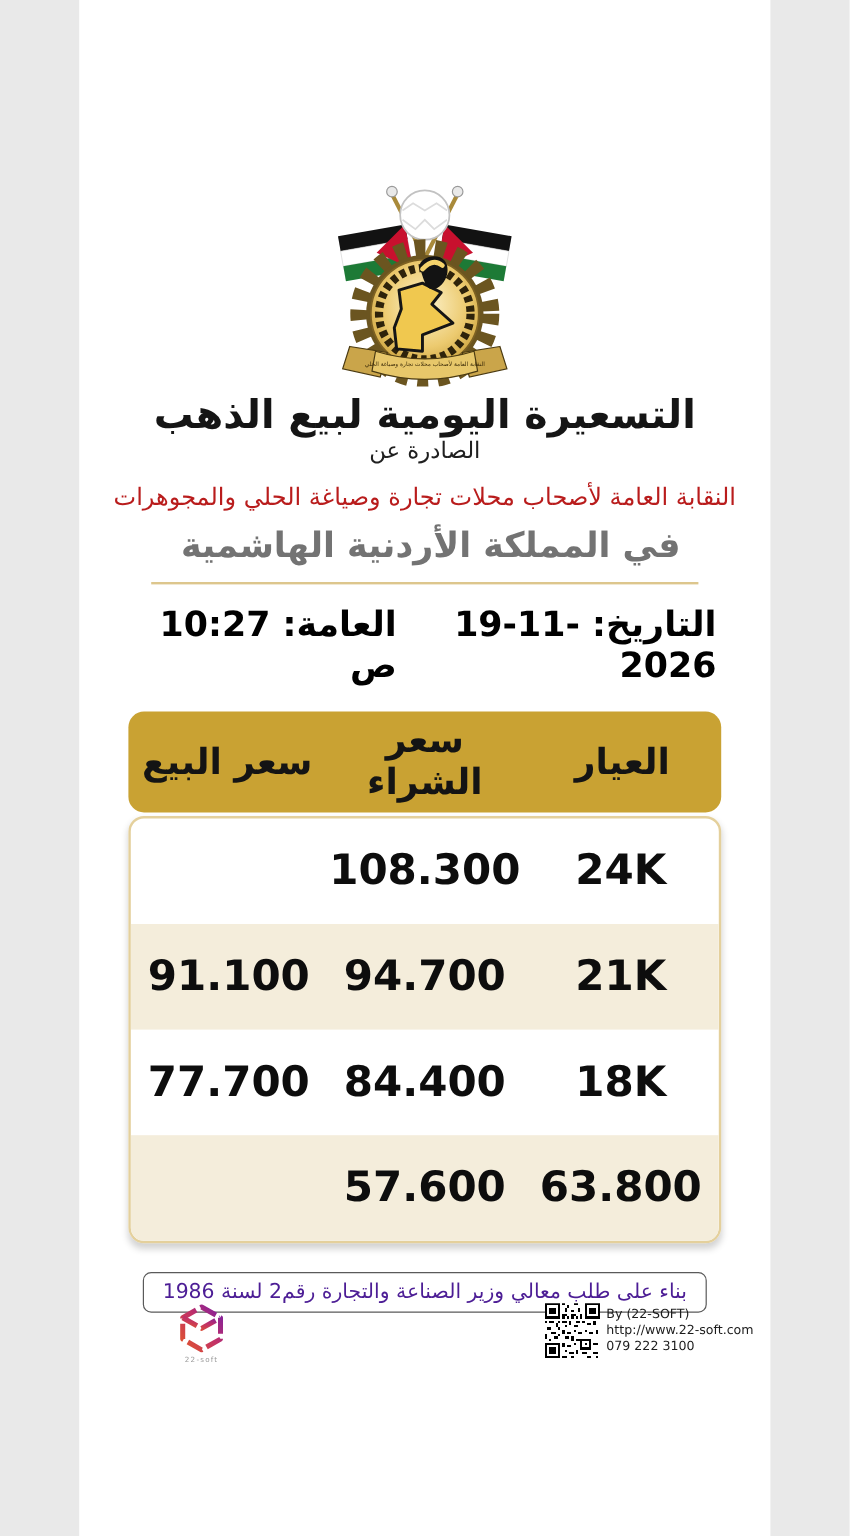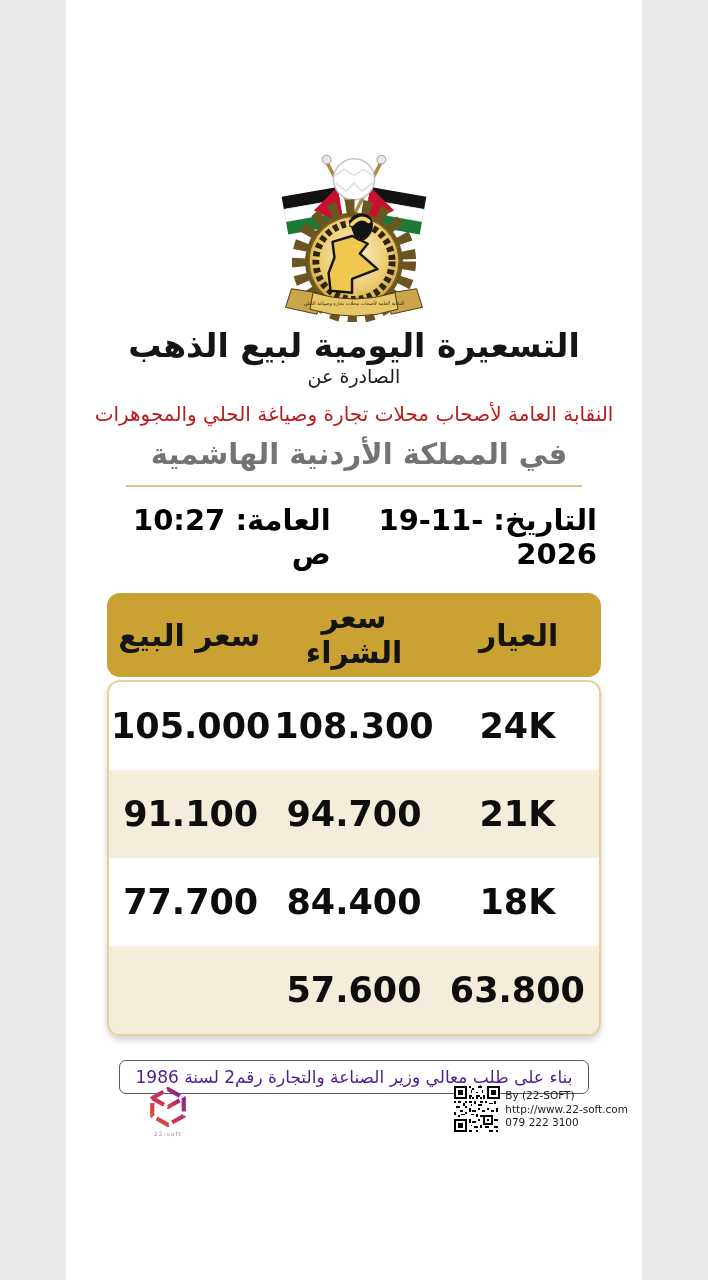--- a/index.html
+++ b/index.html
@@ -141,21 +141,20 @@
   <div class="table-wrap">
     <div class="thead">
       <div>العيار</div>
       <div>سعر الشراء</div>
       <div>سعر البيع</div>
     </div>
     <div class="tbody">
       <div class="trow">
         <div>24K</div>
         <div>108.300</div>
-        <div>105.000</div>
       </div>
       <div class="trow alt">
         <div>21K</div>
         <div>94.700</div>
         <div>91.100</div>
       </div>
       <div class="trow">
         <div>18K</div>
         <div>84.400</div>
         <div>77.700</div>

